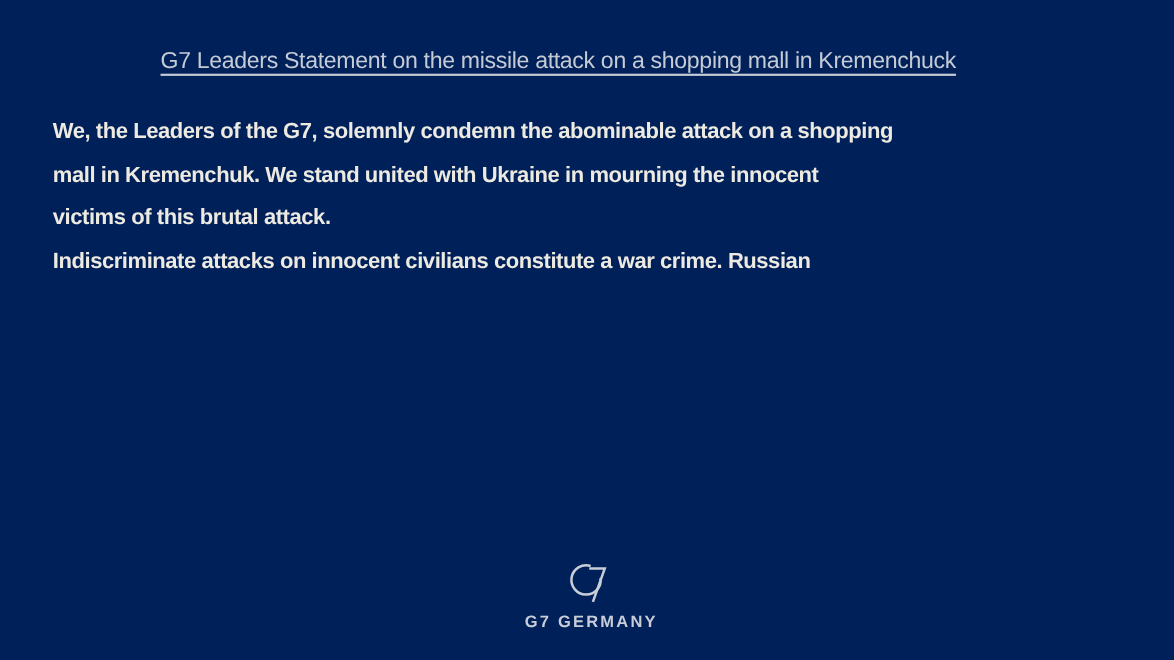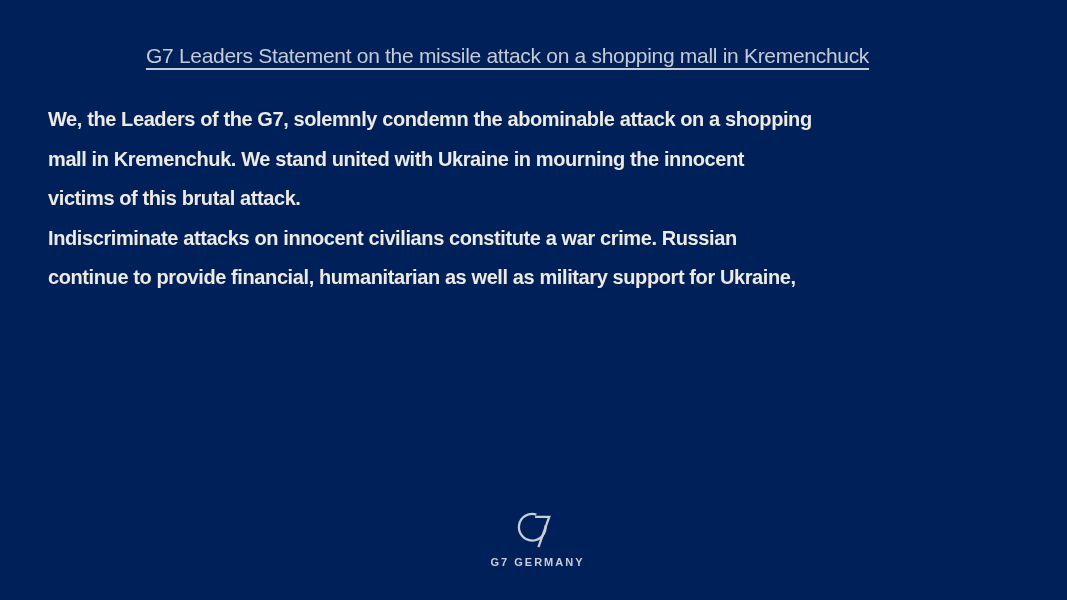--- a/index.html
+++ b/index.html
@@ -60,40 +60,39 @@
     width: 42px;
     height: 40px;
   }
   .logo-mark svg {
     display: block;
     width: 42px;
     height: 40px;
   }
   .logo-label {
     margin-top: 1px;
-    font-size: 11px;
+    font-size: 15px;
     font-weight: 700;
     letter-spacing: 2px;
     color: var(--logo, #c8cdd7);
     white-space: nowrap;
   }
 </style>
 </head>
 <body style="--bg: #00205A; --title: #c5cbd5; --body: #edeae2; --logo: #c8cdd7;">
 
 <div class="slide">
 
   <div class="title">G7 Leaders Statement on the missile attack on a shopping mall in Kremenchuck</div>
 
   <div class="body-text">
     <div class="line">We, the Leaders of the G7, solemnly condemn the abominable attack on a shopping</div>
     <div class="line">mall in Kremenchuk. We stand united with Ukraine in mourning the innocent</div>
     <div class="line">victims of this brutal attack.</div>
     <div class="line">Indiscriminate attacks on innocent civilians constitute a war crime. Russian</div>
-    <div class="line">continue to provide financial, humanitarian as well as military support for Ukraine,</div>
   </div>
 
   <div class="footer">
     <span class="logo-mark">
       <svg viewBox="0 0 44 42" xmlns="http://www.w3.org/2000/svg">
         <path d="M 21.33 3.69 A 14 14 0 1 0 30.86 15.05" fill="none" stroke="#c8cdd7" stroke-width="2.4" stroke-linecap="butt"></path>
         <path d="M 20 6.2 L 34.8 6.2 L 23.5 38" fill="none" stroke="#c8cdd7" stroke-width="2.4" stroke-linejoin="miter"></path>
       </svg>
     </span>
     <div class="logo-label">G7 GERMANY</div>

